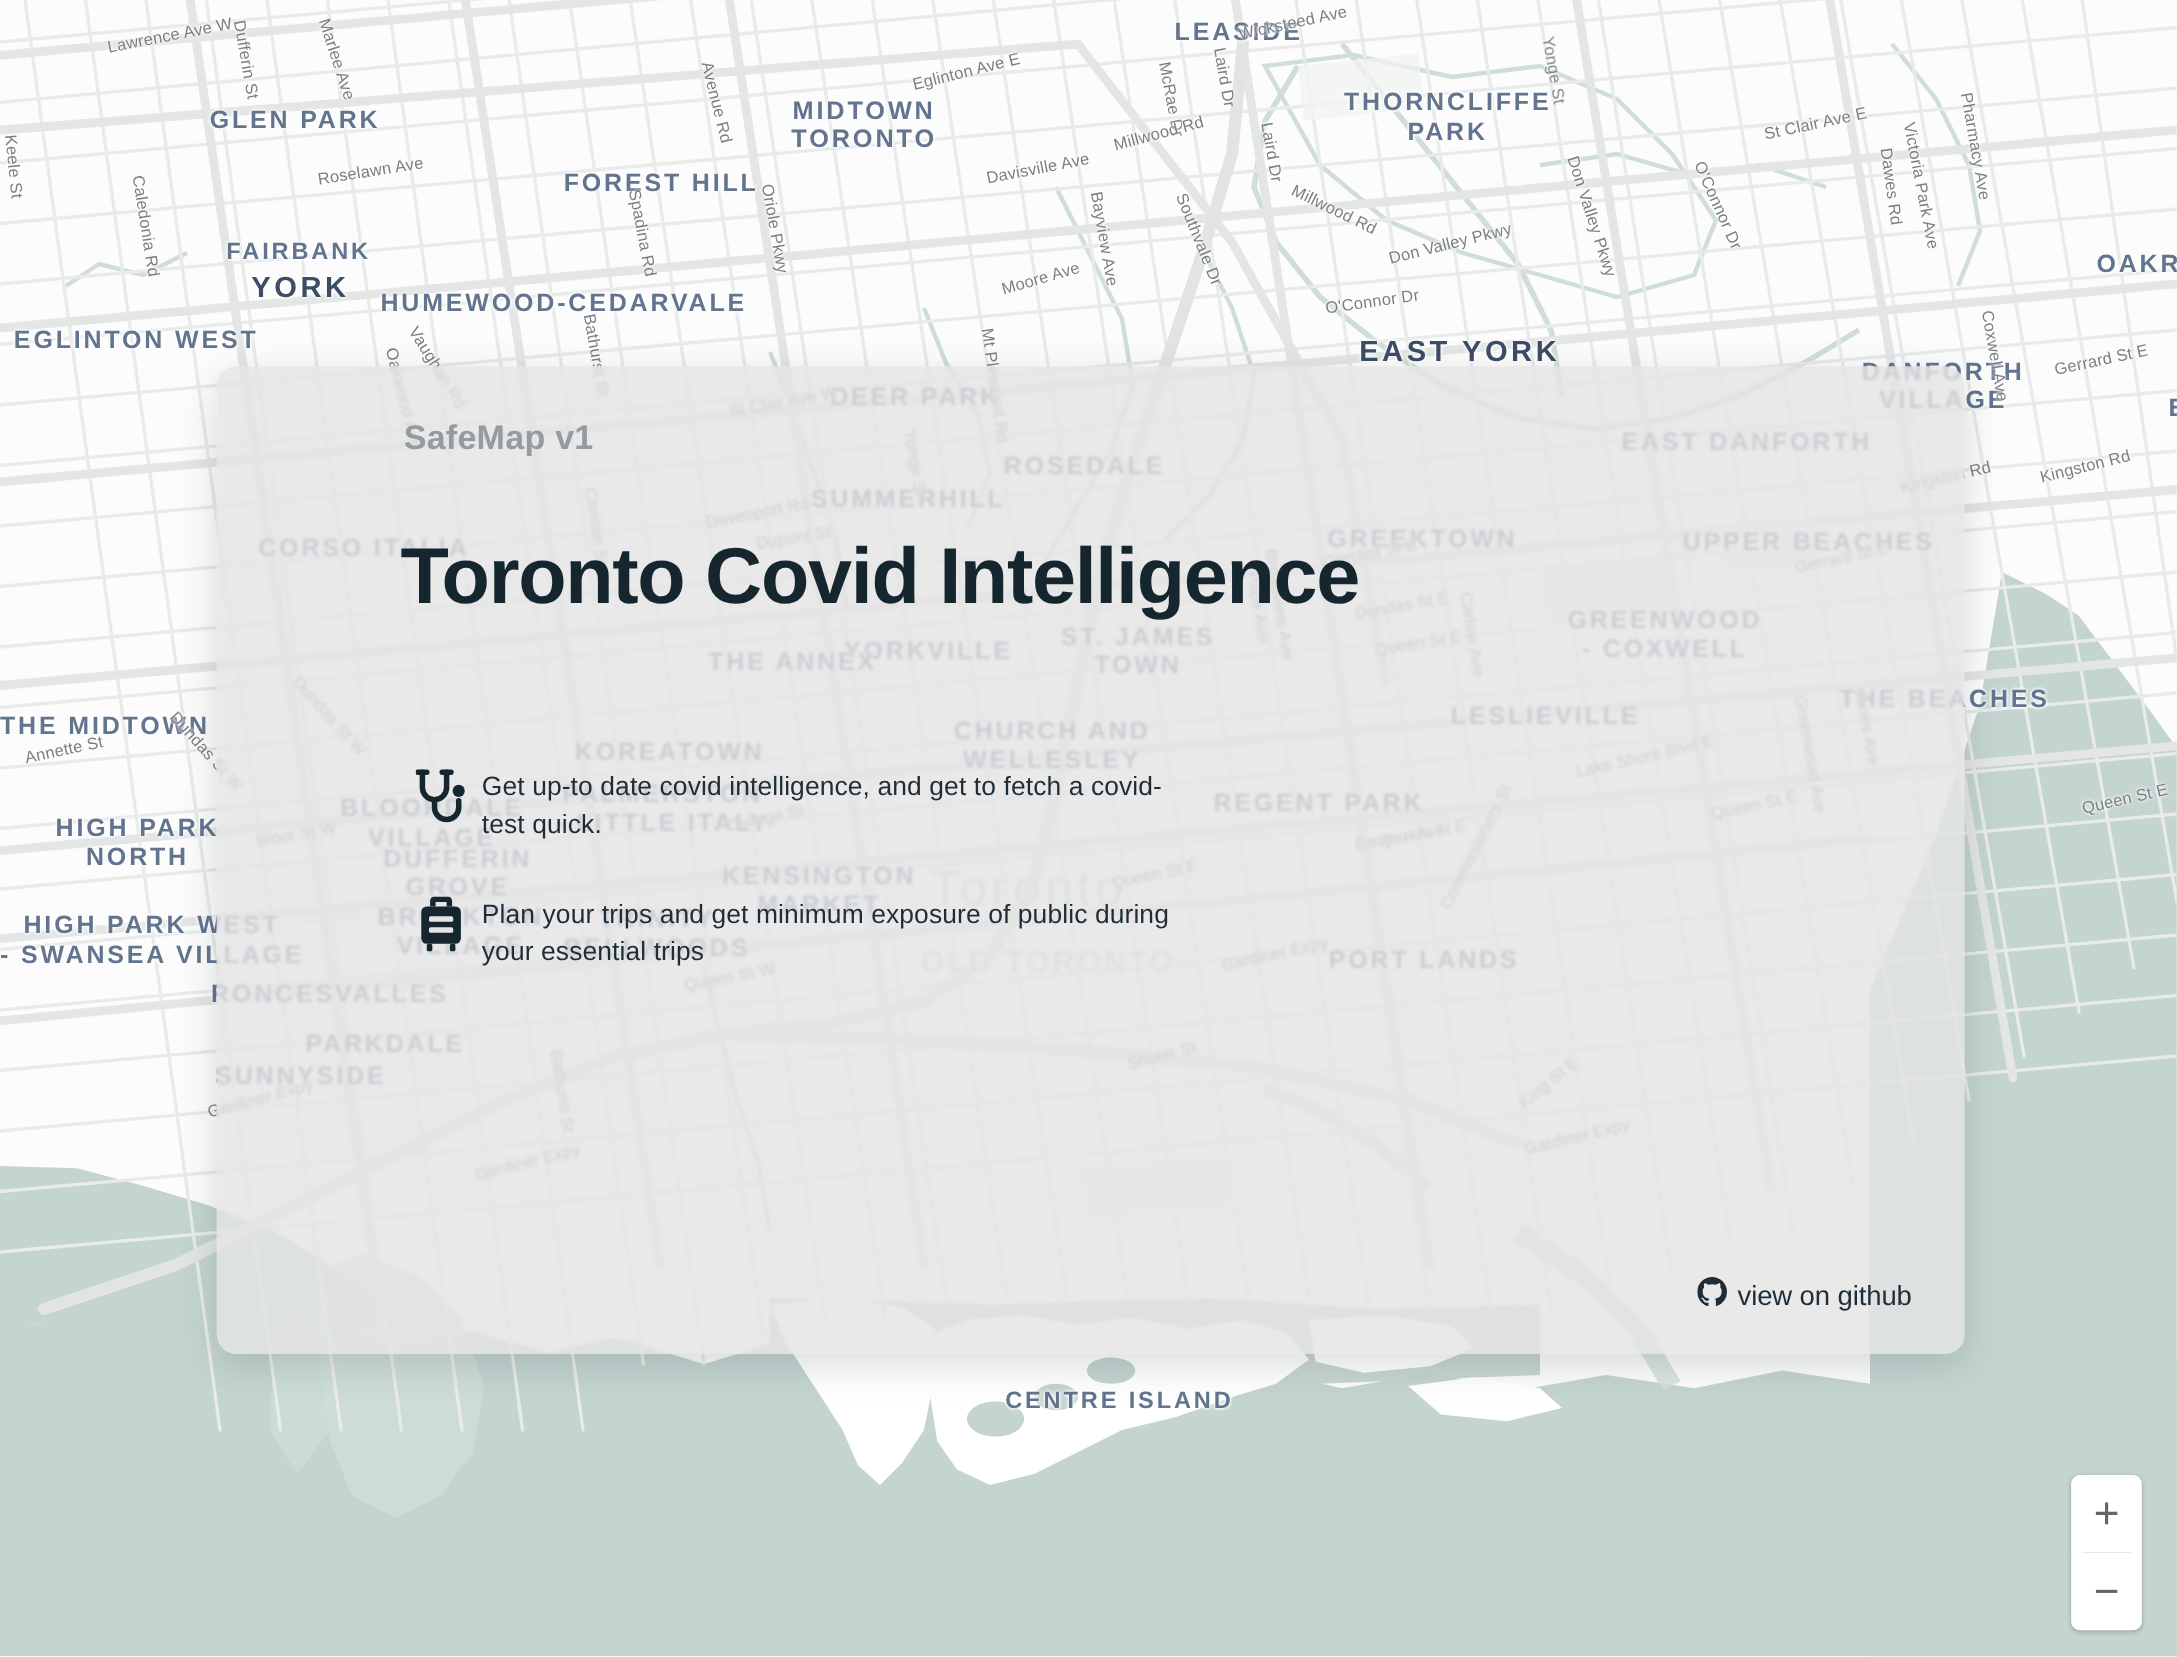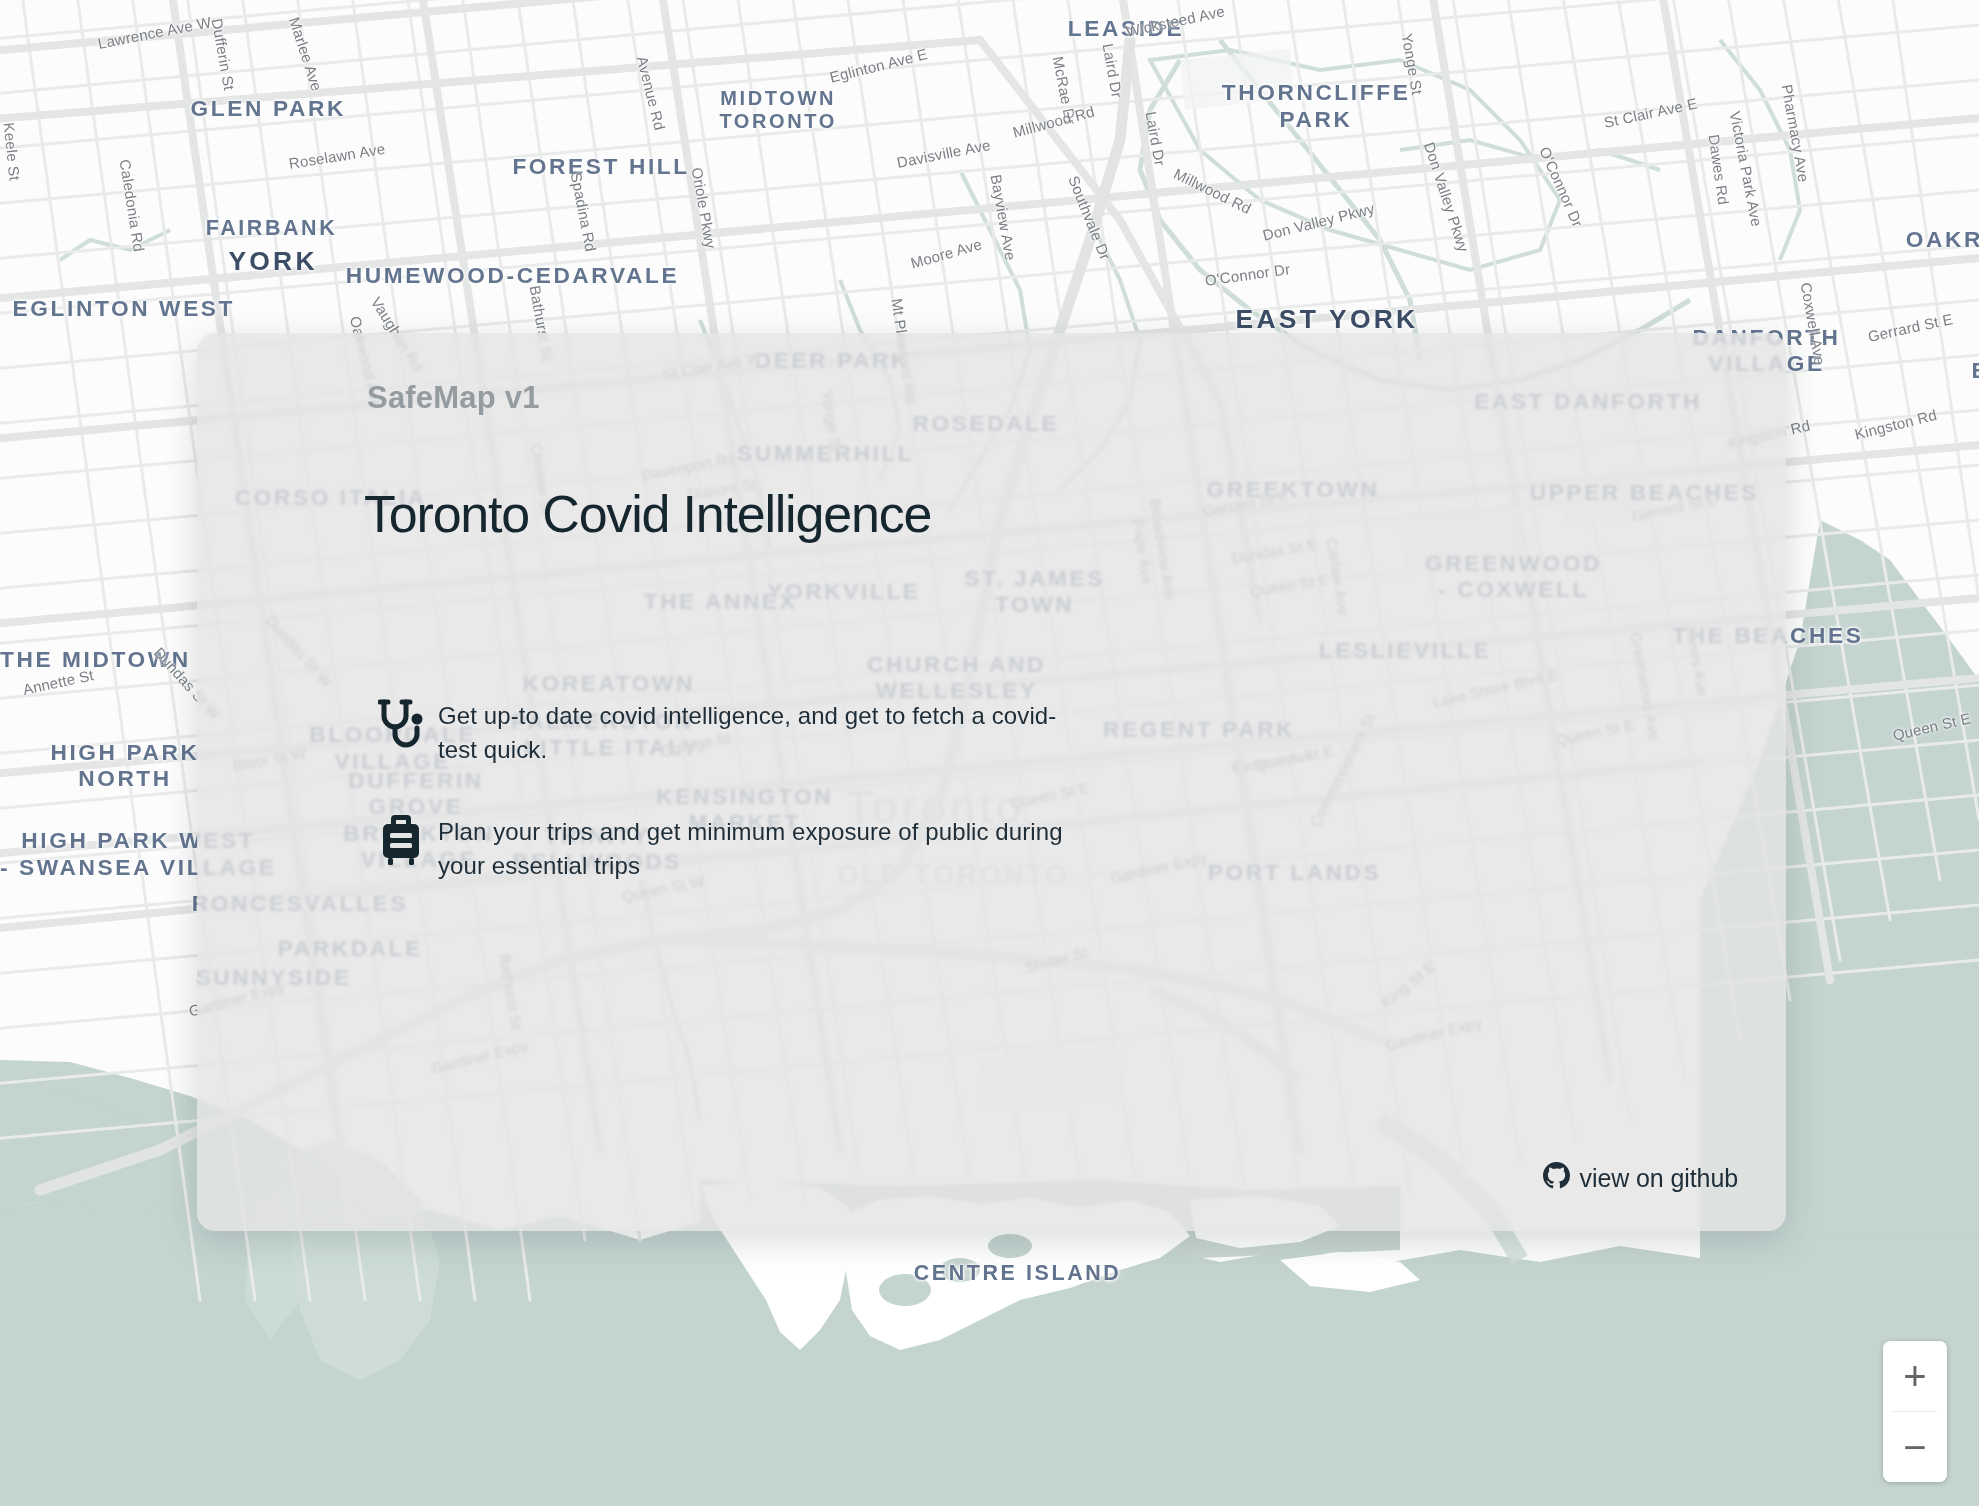--- a/index.html
+++ b/index.html
@@ -59,21 +59,21 @@
     overflow: hidden;
   }
   .brand {
     position: absolute; left: 170px; top: 47px;
     font-size: 31px; font-weight: 700; color: #949ca0;
     letter-spacing: .2px;
   }
   .headline {
     position: absolute; left: 167px; top: 155px;
     width: 950px;
-    font-size: 52px; font-weight: 400; line-height: 1.0;
+    font-size: 72px; font-weight: 700; line-height: 1.0;
     color: #16262f; letter-spacing: -1.2px;
   }
   .features { position: absolute; left: 167px; top: 362px; width: 1000px; }
   .feature-row { display: flex; align-items: flex-start; margin-bottom: 44px; }
   .feature-icon {
     width: 74px; min-width: 74px; padding-top: 4px;
     display: flex; justify-content: center; color: #16262f;
   }
   .feature-text {
     font-size: 24px; line-height: 1.42; color: #1e2d37;
@@ -286,21 +286,21 @@
         <rect x="1400" y="520" width="120" height="55" transform="rotate(-6 1400 520)"></rect>
         <rect x="1560" y="480" width="90" height="45" transform="rotate(-6 1560 480)"></rect>
         <rect x="1180" y="60" width="110" height="50" transform="rotate(-6 1180 60)"></rect>
         <rect x="980" y="1060" width="140" height="50" transform="rotate(-5 980 1060)"></rect>
       </g>
     </svg>
 
     <div id="place-labels">
         <div class="plabel" style="left: 1067.75px; top: 15.1357px; font-size: 22.7035px;">LEASIDE</div>
         <div class="plabel" style="left: 190.58px; top: 94.598px; font-size: 22.7035px;">GLEN PARK</div>
-        <div class="plabel l2" style="left: 719.407px; top: 87.0302px; font-size: 20px;">
+        <div class="plabel l2" style="left: 719.407px; top: 87.0302px; font-size: 23px;">
           <div>MIDTOWN</div>
           <div>TORONTO</div>
         </div>
         <div class="plabel l2" style="left: 1221.73px; top: 79.4623px; font-size: 22.7035px;">
           <div>THORNCLIFFE</div>
           <div>PARK</div>
         </div>
         <div class="plabel" style="left: 512.42px; top: 152.618px; font-size: 22.7035px;">FOREST HILL</div>
         <div class="plabel" style="left: 205.725px; top: 215.683px; font-size: 21.4422px;">FAIRBANK</div>
         <div class="plabel big" style="left: 228.443px; top: 245.955px; font-size: 26.4874px;">YORK</div>

